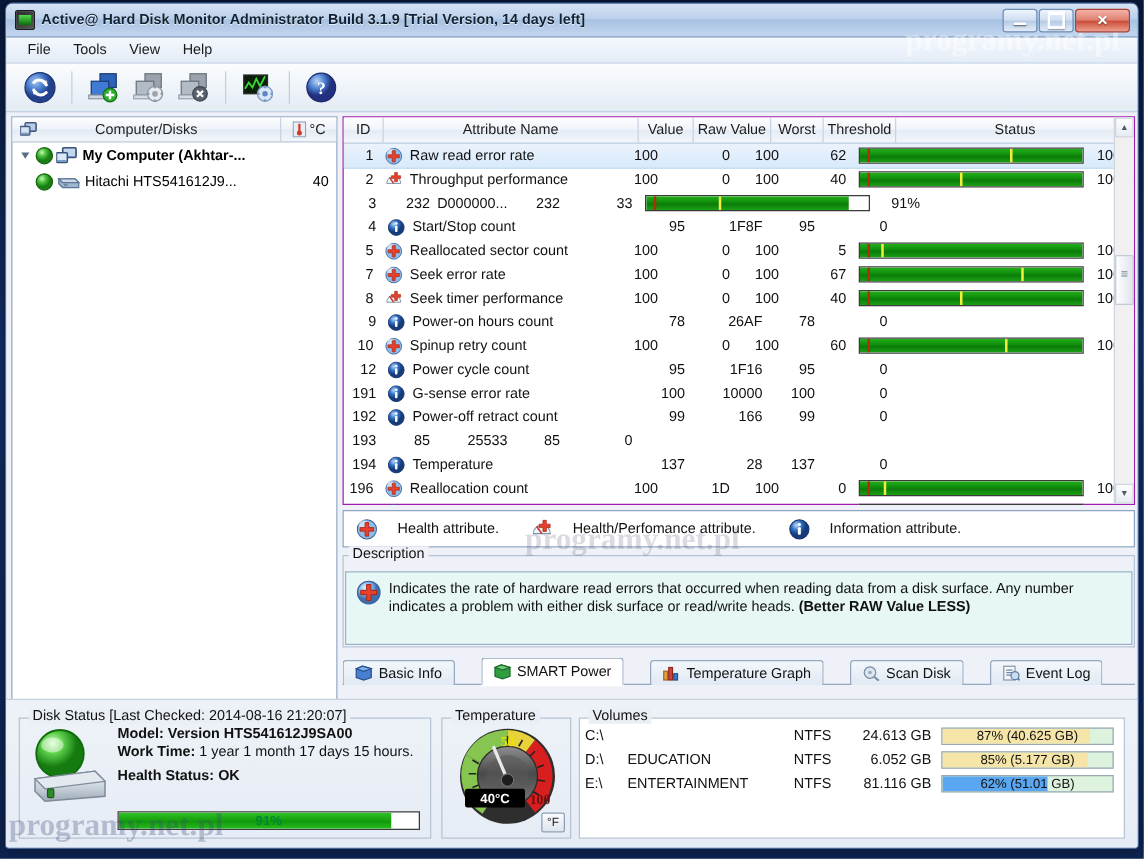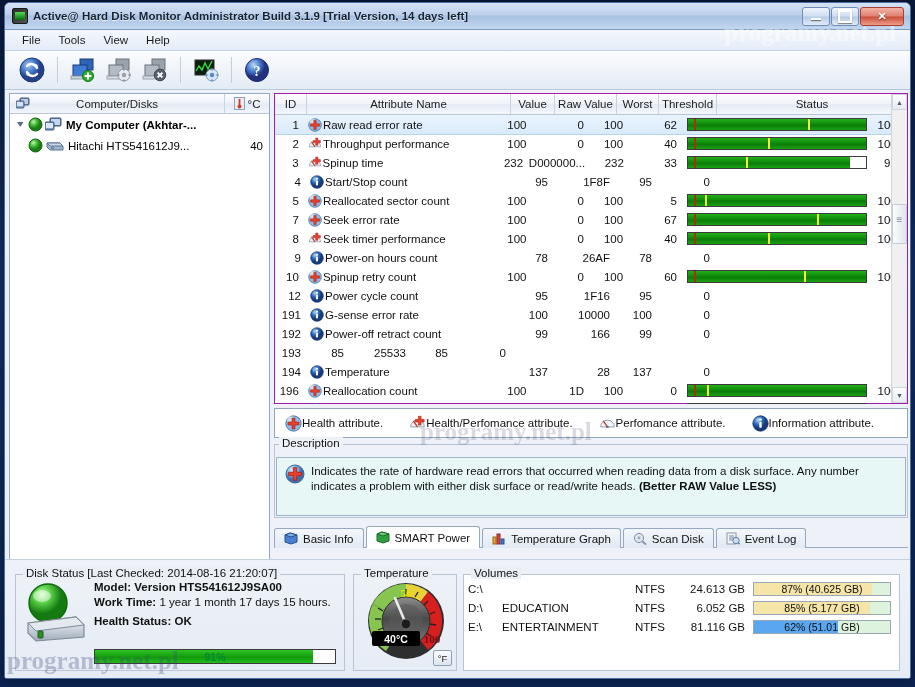--- a/index.html
+++ b/index.html
@@ -163,21 +163,21 @@
   .c-raw { width:62px; }
   .c-worst { width:42px; }
   .c-thr { width:58px; }
   .c-status { flex:1 1 auto; border-right:none !important; }
 
   #grid-body { height:289px; overflow:hidden; position:relative; }
   .grow { display:flex; height:19px; align-items:center; font-size:11.5px; color:#111; }
   .grow.sel { background: linear-gradient(180deg,#eaf3fd,#d9eafb); outline:1px solid #b6d4f0; }
   .grow > div { display:flex; align-items:center; height:19px; }
   .grow .c-id { justify-content:flex-end; padding-right:6px; }
-  .grow .c-name { padding-left:3px; gap:1px; }
+  .grow .c-name { padding-left:3px; gap:6px; }
   .grow .c-val, .grow .c-worst, .grow .c-thr, .grow .c-raw { justify-content:flex-end; padding-right:7px; }
   .grow .c-status { padding-left:3px; gap:4px; }
 
   .bar {
     width: 180px; height: 13px; background:#fff;
     border:1px solid #3b3b3b; position:relative; overflow:hidden;
   }
   .bar .fill {
     position:absolute; left:0; top:0; bottom:0;
     background: linear-gradient(180deg,#23b01b 0%, #0f8c0b 45%, #0c7a09 55%, #19a114 100%);
@@ -205,42 +205,42 @@
   .vscroll .thumb::after{
     content:"≡"; position:absolute; left:0; right:0; top:10px; text-align:center;
     font-size:10px; color:#7d8a99; line-height:1;
   }
 
   
   #legend {
     margin-top:4px; height:30px; border:1px solid #8fa5c1; background:#fff;
     display:flex; align-items:center; font-size:11.5px; color:#111;
   }
-  .leg { display:flex; align-items:center; gap:0; padding-left:10px; }
+  .leg { display:flex; align-items:center; gap:16px; padding-left:10px; }
   .leg.l2 { padding-left:26px; }
 
   
   #desc-group {
     margin-top:6px; border:1px solid #b6c3d4; position:relative;
     height: 74px; background:#eef2f8;
   }
   #desc-label {
     position:absolute; top:-8px; left:4px; background:#eef2f8;
     padding:0 3px; font-size:11.5px; color:#111;
   }
   #desc-box {
     position:absolute; left:1px; right:1px; top:12px; bottom:1px;
     background:#e6f7f6; border:1px solid #9fb3c8;
     padding:6px 8px 4px 8px; font-size:11.5px; line-height:15px; color:#111;
   }
   #desc-box .dicon { float:left; margin:0 6px 0 0; }
   #desc-box b { font-weight:bold; }
 
   
-  #tabs { margin-top:8px; display:flex; align-items:flex-end; height:22px; position:relative; }
+  #tabs { margin-top:8px; display:flex; align-items:flex-end; height:22px; position:relative;gap:19px; }
   #tabs::after{
     content:""; position:absolute; left:0; right:0; bottom:0; height:1px; background:#97a9c0;
   }
   .tab {
     display:flex; align-items:center; gap:5px;
     height:20px; padding:0 9px; font-size:11.5px; color:#111;
     border:1px solid #97a9c0; border-bottom:none;
     border-radius:3px 3px 0 0; margin-right:2px;
     background: linear-gradient(180deg,#f3f7fc 0%, #e1e9f3 100%);
     cursor:pointer; position:relative; z-index:1;
@@ -569,30 +569,20 @@
                 <div class="bar">
         <div class="fill" style="width:100%"></div>
         <div class="tick-red" style="left:6px"></div>
         <div class="tick-yellow" style="left:80px"></div>
       </div>
                 <span class="pct">100%</span>
               </div>
             </div>
             <div class="grow">
               <div class="c-id">3</div>
-              <div class="c-name">
-                <span>
-                  <svg width="14" height="14" viewBox="0 0 20 20">
-      <path d="M2 14 A8 8 0 0 1 18 14 Z" fill="#f2f5f9" stroke="#7d8fa6" stroke-width="1"></path>
-      <path d="M10 14 L5 7" stroke="#c0392b" stroke-width="1.6"></path>
-      <path d="M11 1.5 h3.2 v3.6 h3.6 v3.2 h-3.6 v3.6 h-3.2 v-3.6 h-3.6 v-3.2 h3.6 z" fill="#e8402a" stroke="#a82516" stroke-width="0.7"></path>
-    </svg>
-                </span>
-                <span>Spinup time</span>
-              </div>
               <div class="c-val">232</div>
               <div class="c-raw">D000000...</div>
               <div class="c-worst">232</div>
               <div class="c-thr">33</div>
               <div class="c-status">
                 <div class="bar">
         <div class="fill" style="width:91%"></div>
         <div class="tick-red" style="left:6px"></div>
         <div class="tick-yellow" style="left:58px"></div>
       </div>
@@ -928,30 +918,20 @@
           </div>
           <div class="leg l2">
             <span>
               <svg width="17" height="17" viewBox="0 0 20 20">
       <path d="M2 14 A8 8 0 0 1 18 14 Z" fill="#f2f5f9" stroke="#7d8fa6" stroke-width="1"></path>
       <path d="M10 14 L5 7" stroke="#c0392b" stroke-width="1.6"></path>
       <path d="M11 1.5 h3.2 v3.6 h3.6 v3.2 h-3.6 v3.6 h-3.2 v-3.6 h-3.6 v-3.2 h3.6 z" fill="#e8402a" stroke="#a82516" stroke-width="0.7"></path>
     </svg>
             </span>
             <span>Health/Perfomance attribute.</span>
-          </div>
-          <div class="leg l2">
-            <span>
-              <svg width="17" height="17" viewBox="0 0 20 20">
-      <path d="M2 14 A8 8 0 0 1 18 14 Z" fill="#f2f5f9" stroke="#7d8fa6" stroke-width="1"></path>
-      <path d="M10 14 L5 7" stroke="#c0392b" stroke-width="1.6"></path>
-      <circle cx="10" cy="14" r="1.4" fill="#5a6d86"></circle>
-    </svg>
-            </span>
-            <span>Perfomance attribute.</span>
           </div>
           <div class="leg l2">
             <span>
               <svg width="17" height="17" viewBox="0 0 20 20">
     <defs>
                   <radialGradient id="ig17" cx="35%" cy="28%">
                     <stop offset="0%" stop-color="#bcd9f7"></stop>
                     <stop offset="55%" stop-color="#2f6fc4"></stop>
                     <stop offset="100%" stop-color="#173a78"></stop>
                   </radialGradient>

